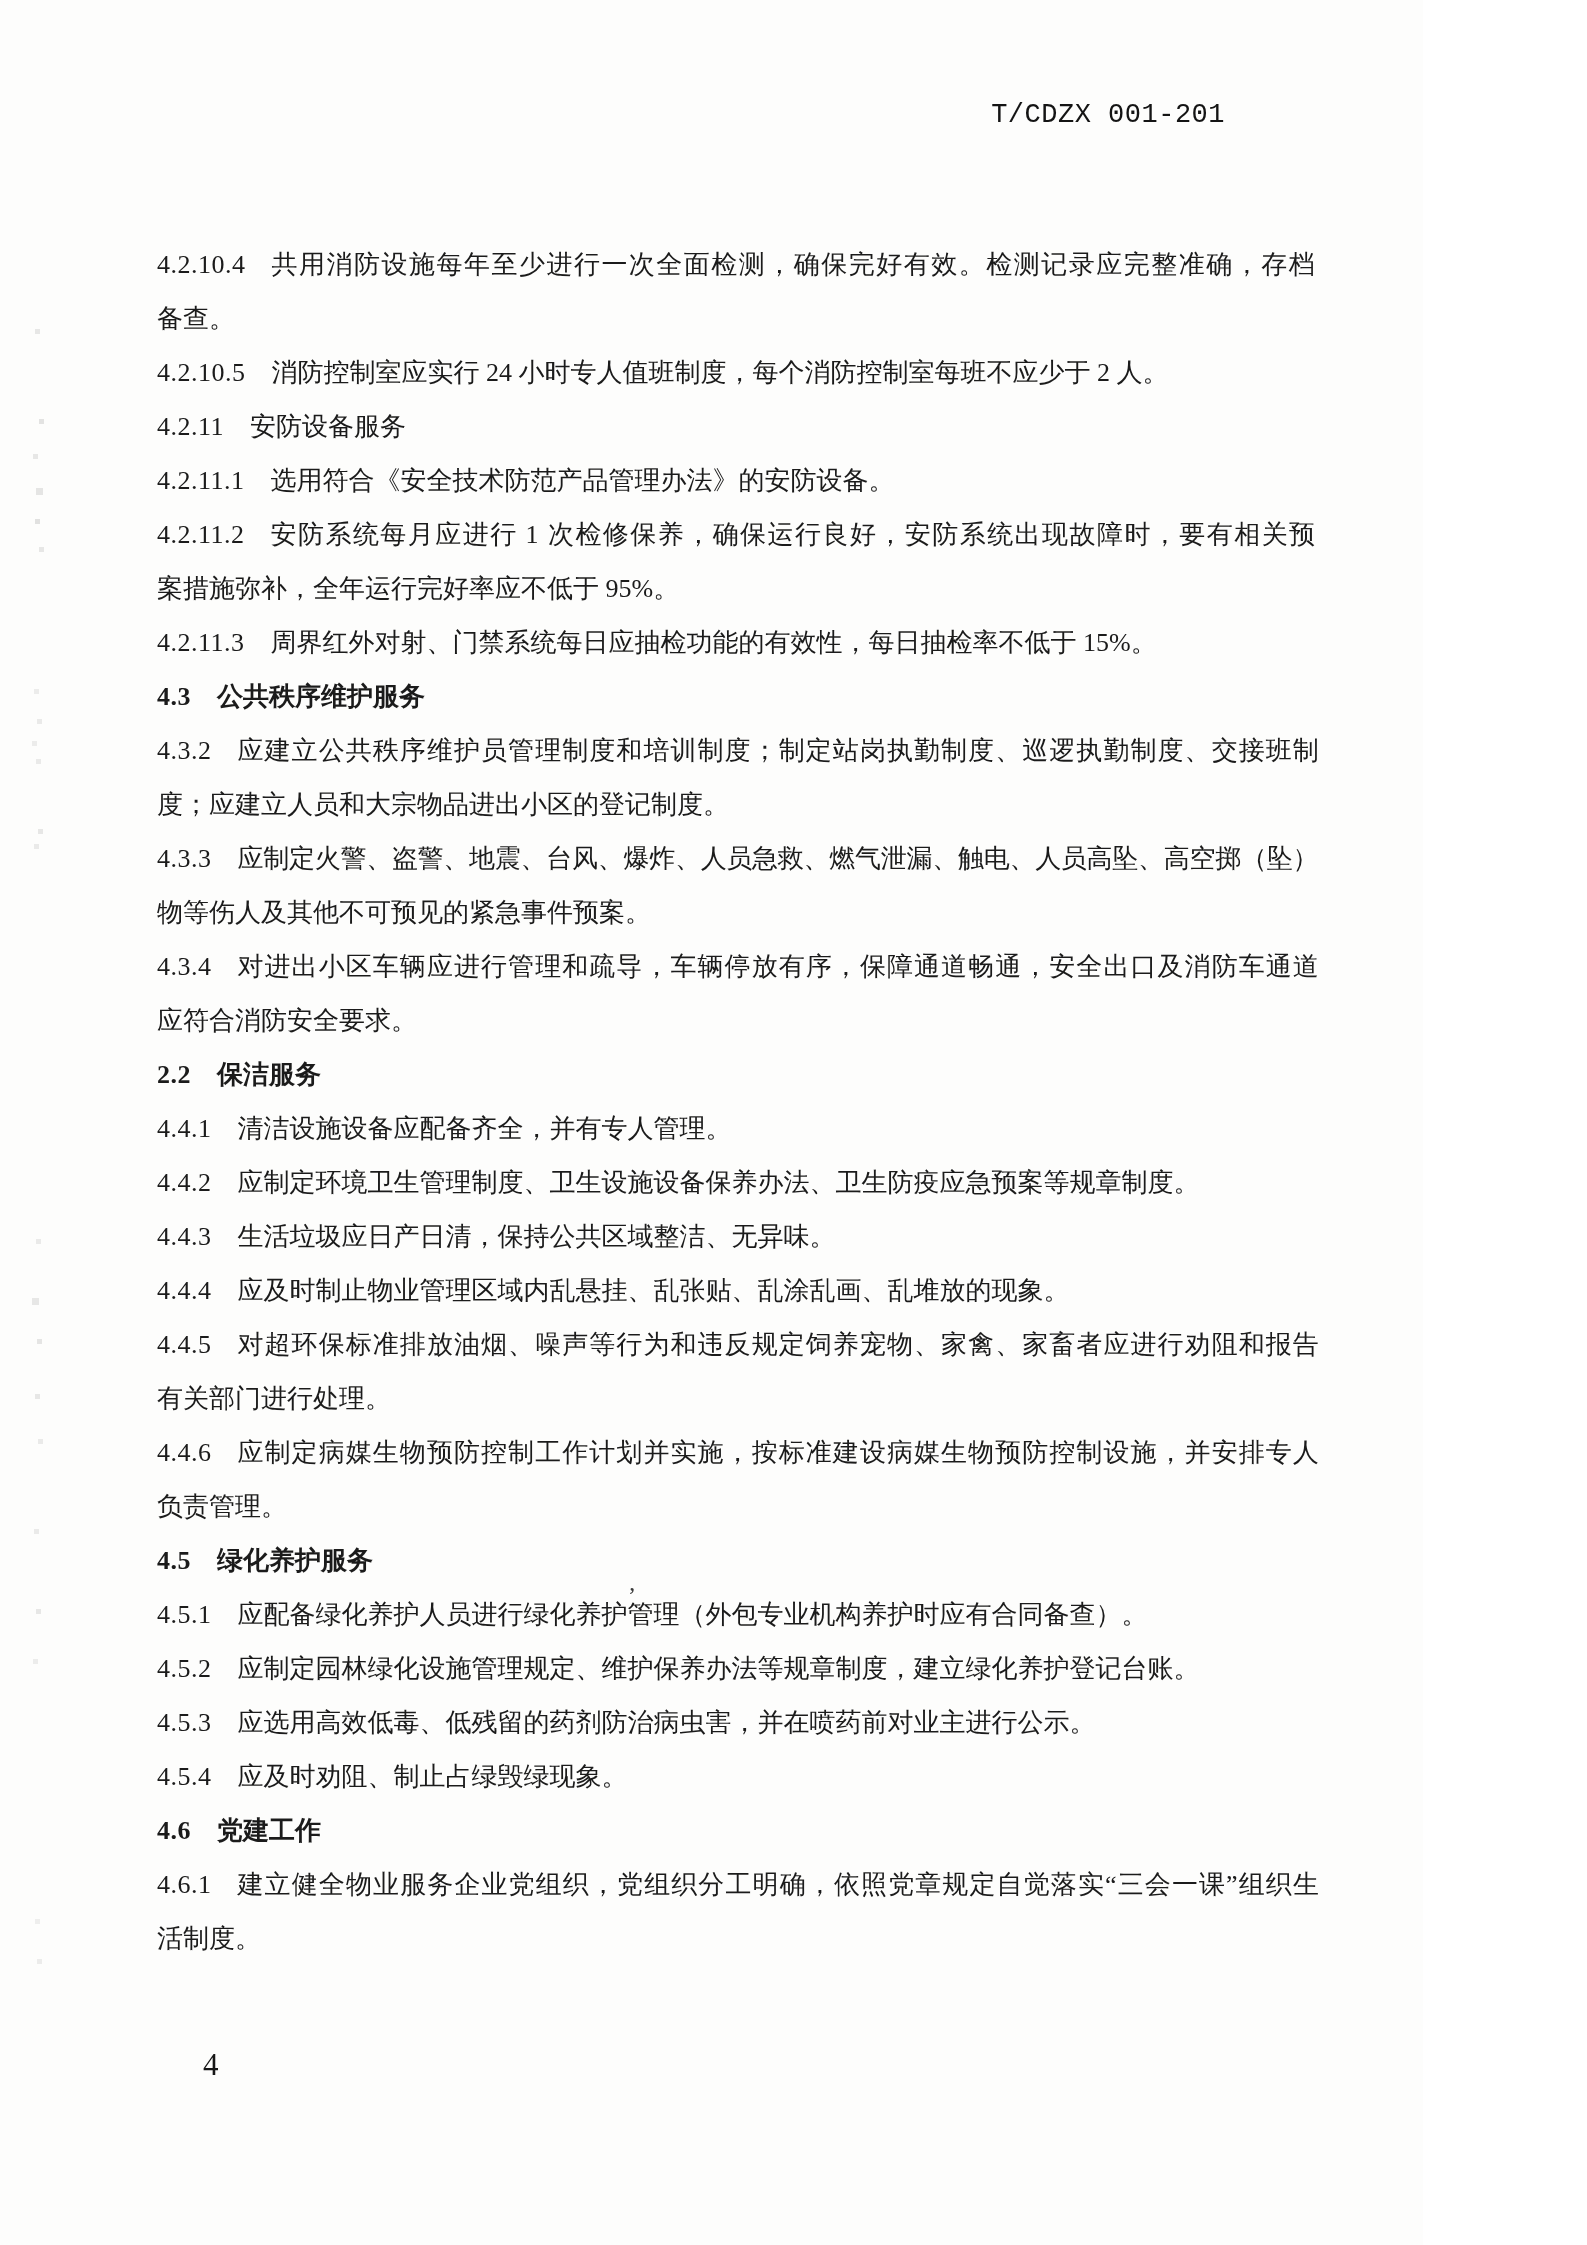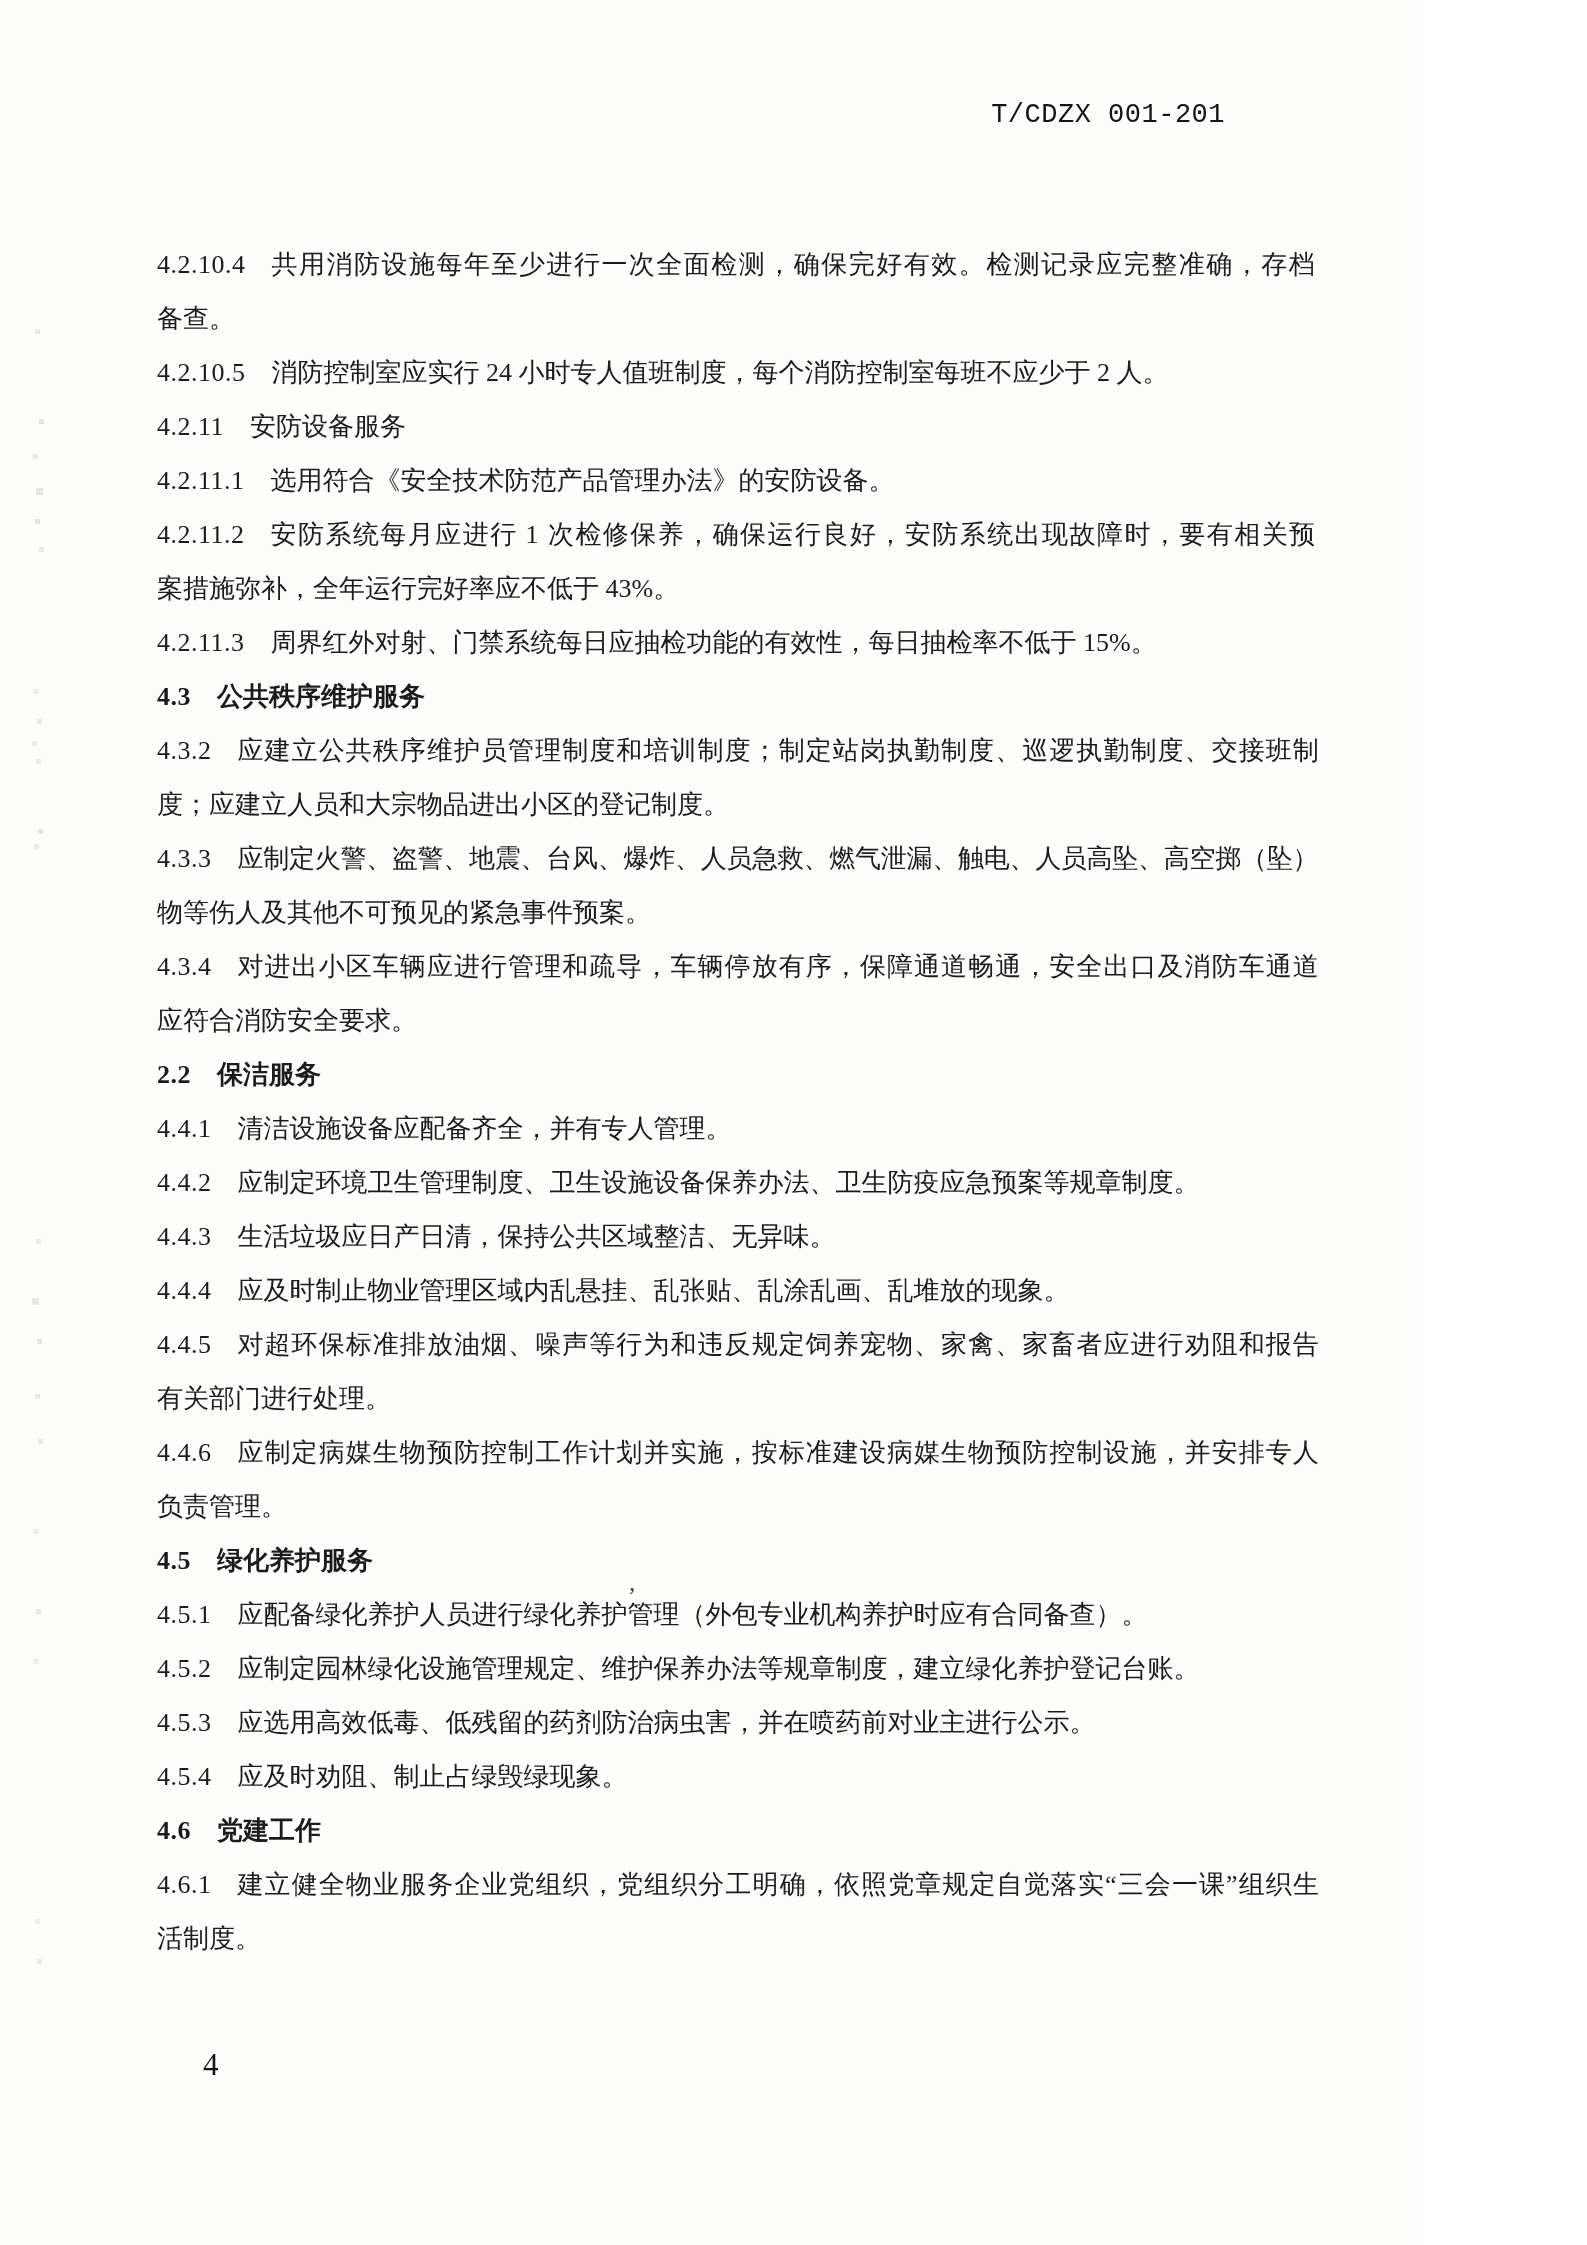--- a/index.html
+++ b/index.html
@@ -111,21 +111,21 @@
 <div class="page">
   <div class="header-code">T/CDZX 001-201</div>
 
   <main class="doc-body" id="doc-body">
       <div class="line"><span class="inner" style="letter-spacing: 1.49px;"><span class="num">4.2.10.4</span><span class="txt">共用消防设施每年至少进行一次全面检测，确保完好有效。检测记录应完整准确，存档</span></span></div>
       <div class="line"><span class="inner"><span class="txt">备查。</span></span></div>
       <div class="line"><span class="inner"><span class="num">4.2.10.5</span><span class="txt">消防控制室应实行 24 小时专人值班制度，每个消防控制室每班不应少于 2 人。</span></span></div>
       <div class="line"><span class="inner"><span class="num">4.2.11</span><span class="txt">安防设备服务</span></span></div>
       <div class="line"><span class="inner"><span class="num">4.2.11.1</span><span class="txt">选用符合《安全技术防范产品管理办法》的安防设备。</span></span></div>
       <div class="line"><span class="inner" style="letter-spacing: 1.45px;"><span class="num">4.2.11.2</span><span class="txt">安防系统每月应进行 1 次检修保养，确保运行良好，安防系统出现故障时，要有相关预</span></span></div>
-      <div class="line"><span class="inner"><span class="txt">案措施弥补，全年运行完好率应不低于 43%。</span></span></div>
+      <div class="line"><span class="inner"><span class="txt">案措施弥补，全年运行完好率应不低于 95%。</span></span></div>
       <div class="line"><span class="inner"><span class="num">4.2.11.3</span><span class="txt">周界红外对射、门禁系统每日应抽检功能的有效性，每日抽检率不低于 15%。</span></span></div>
       <div class="line heading"><span class="inner"><span class="num">4.3</span><span class="txt">公共秩序维护服务</span></span></div>
       <div class="line"><span class="inner" style="letter-spacing: 1.06px; text-align: center;"><span class="num">4.3.2</span><span class="txt">应建立公共秩序维护员管理制度和培训制度；制定站岗执勤制度、巡逻执勤制度、交接班制</span></span></div>
       <div class="line"><span class="inner"><span class="txt">度；应建立人员和大宗物品进出小区的登记制度。</span></span></div>
       <div class="line"><span class="inner" style="letter-spacing: -0.27px;"><span class="num">4.3.3</span><span class="txt">应制定火警、盗警、地震、台风、爆炸、人员急救、燃气泄漏、触电、人员高坠、高空掷（坠）</span></span></div>
       <div class="line"><span class="inner"><span class="txt">物等伤人及其他不可预见的紧急事件预案。</span></span></div>
       <div class="line"><span class="inner" style="letter-spacing: 1.06px;"><span class="num">4.3.4</span><span class="txt">对进出小区车辆应进行管理和疏导，车辆停放有序，保障通道畅通，安全出口及消防车通道</span></span></div>
       <div class="line"><span class="inner"><span class="txt">应符合消防安全要求。</span></span></div>
       <div class="line heading"><span class="inner"><span class="num">2.2</span><span class="txt">保洁服务</span></span></div>
       <div class="line"><span class="inner"><span class="num">4.4.1</span><span class="txt">清洁设施设备应配备齐全，并有专人管理。</span></span></div>

